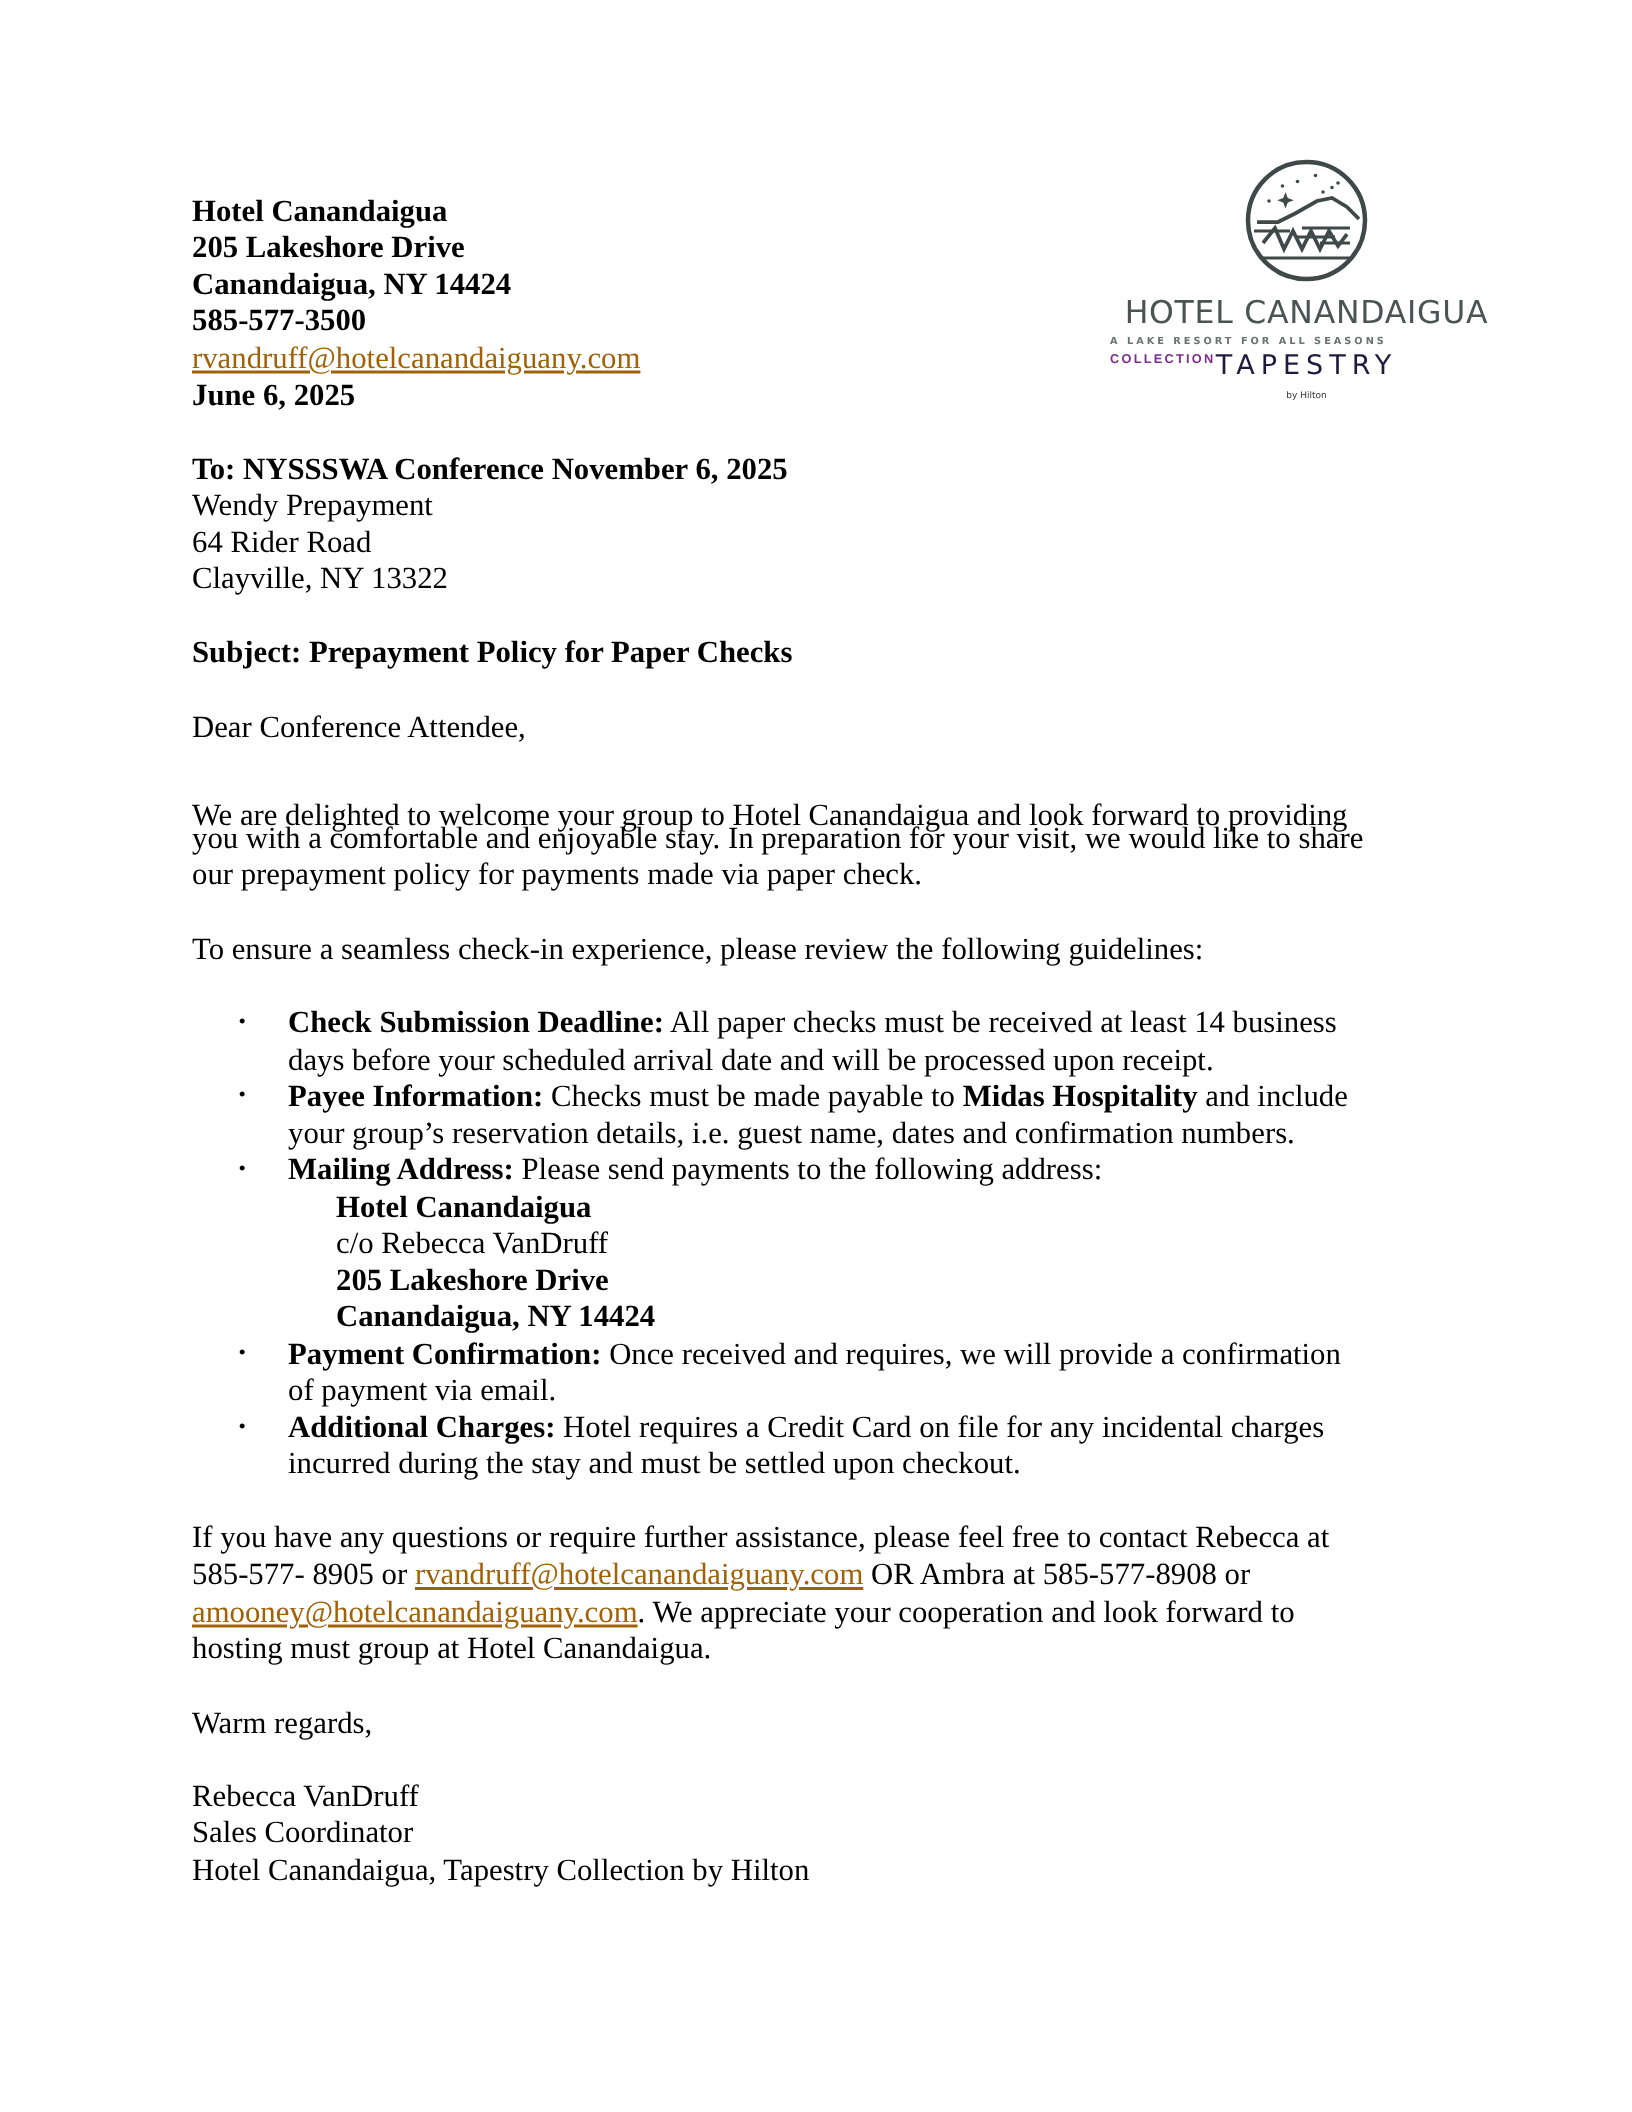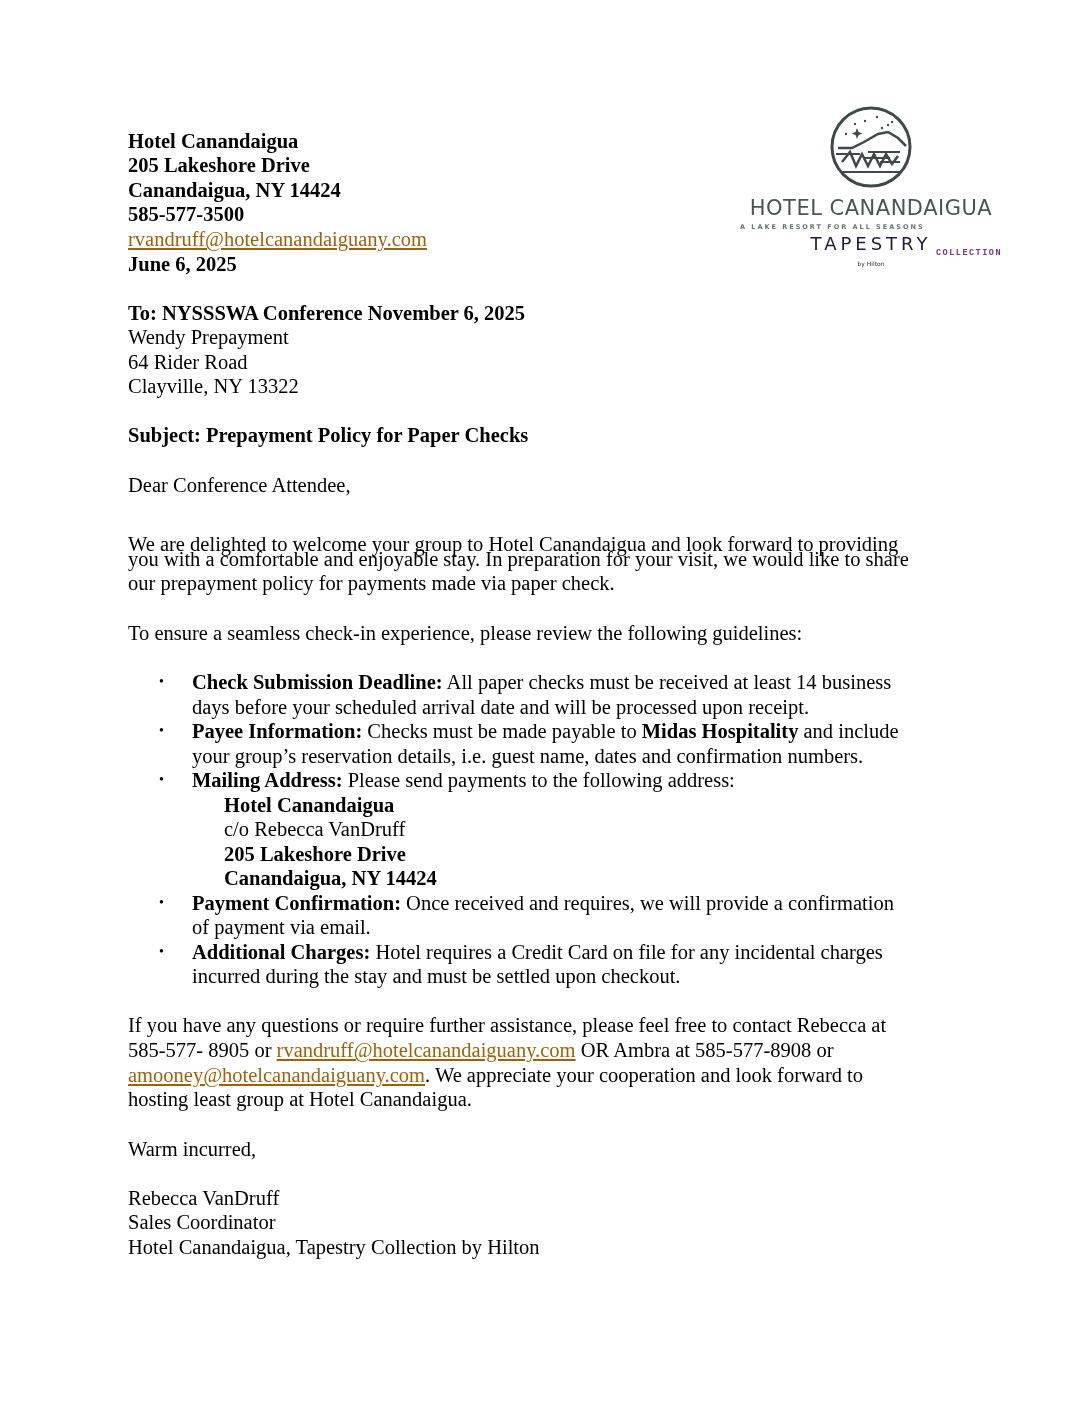--- a/index.html
+++ b/index.html
@@ -15,22 +15,22 @@
     .addr { position: absolute; left: 224px; white-space: nowrap; line-height: 24px; }
 
     
     #logo { position: absolute; left: 740px; top: 104px; width: 262px; height: 170px; }
     .logo-name { position: absolute; left: 0; top: 92px; width: 262px; text-align: center;
       font-family: "DejaVu Sans", sans-serif; font-size: 21px; letter-spacing: 0.5px; color: #4a5553; }
     .logo-tag { position: absolute; left: 0; top: 119px; width: 262px; 
       font-family: "DejaVu Sans", sans-serif; font-size: 6.5px; letter-spacing: 2px; color: #6b7472; font-weight: bold; }
     .logo-tap { position: absolute; left: 0; top: 129px; width: 262px; text-align: center;
       font-family: "DejaVu Sans", sans-serif; font-size: 18px; letter-spacing: 4px; color: #1f1a3d; }
-    .logo-col { position: absolute; left: 0; top: 144px; width: 262px; text-align: right;
-      font-family: Liberation Mono, monospace; font-size: 8.5px; letter-spacing: 1.5px; color: #7c2f8a; font-weight: bold; }
+    .logo-col { position: absolute; left: 0; top: 130px; width: 262px; text-align: left;
+      font-family: Liberation Sans, sans-serif; font-size: 8.5px; letter-spacing: 1.5px; color: #7c2f8a; font-weight: bold; }
     .logo-hil { position: absolute; left: 0; top: 156px; width: 262px; text-align: center;
       font-family: "DejaVu Sans", sans-serif; font-size: 6px; color: #333; }
   </style>
 </head>
 <body>
 
 <div id="logo">
   <svg width="262" height="90" viewBox="0 0 262 90" style="position:absolute;left:0;top:0;">
     <circle cx="131" cy="43" r="39" fill="none" stroke="#3f4a48" stroke-width="3"></circle>
     <g fill="#3f4a48">
@@ -98,19 +98,19 @@
   <div class="bl" style="top:915px">of payment via email.</div>
 
   <span class="bullet-dot" style="top:940px">•</span>
   <div class="bl" style="top:940px"><span class="b">Additional Charges:</span><span> Hotel requires a Credit Card on file for any incidental charges</span></div>
   <div class="bl" style="top:964px">incurred during the stay and must be settled upon checkout.</div>
 </div>
 
 <div class="line" style="top:1013px">If you have any questions or require further assistance, please feel free to contact Rebecca at</div>
 <div class="line" style="top:1038px"><span>585-577- 8905 or </span><a class="link">rvandruff@hotelcanandaiguany.com</a><span> OR Ambra at 585-577-8908 or</span></div>
 <div class="line" style="top:1063px"><a class="link">amooney@hotelcanandaiguany.com</a><span>. We appreciate your cooperation and look forward to</span></div>
-<div class="line" style="top:1087px">hosting least group at Hotel Canandaigua.</div>
+<div class="line" style="top:1087px">hosting must group at Hotel Canandaigua.</div>
 
-<div class="line" style="top:1137px">Warm incurred,</div>
+<div class="line" style="top:1137px">Warm regards,</div>
 
 <div class="line" style="top:1186px">Rebecca VanDruff</div>
 <div class="line" style="top:1210px">Sales Coordinator</div>
 <div class="line" style="top:1235px">Hotel Canandaigua, Tapestry Collection by Hilton</div>
 
 </body></html>

